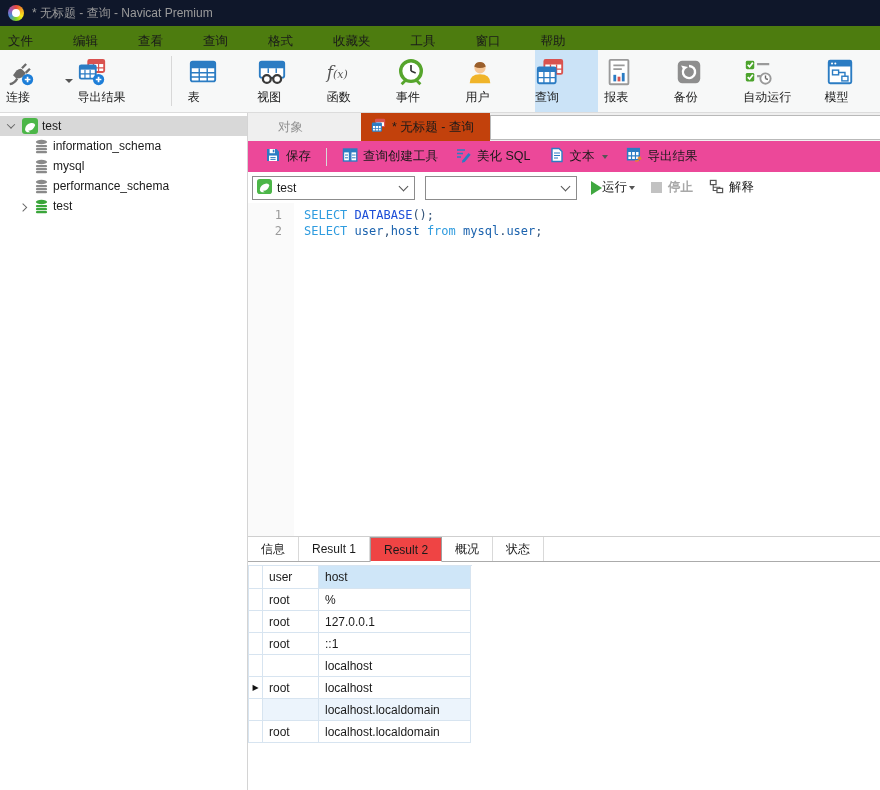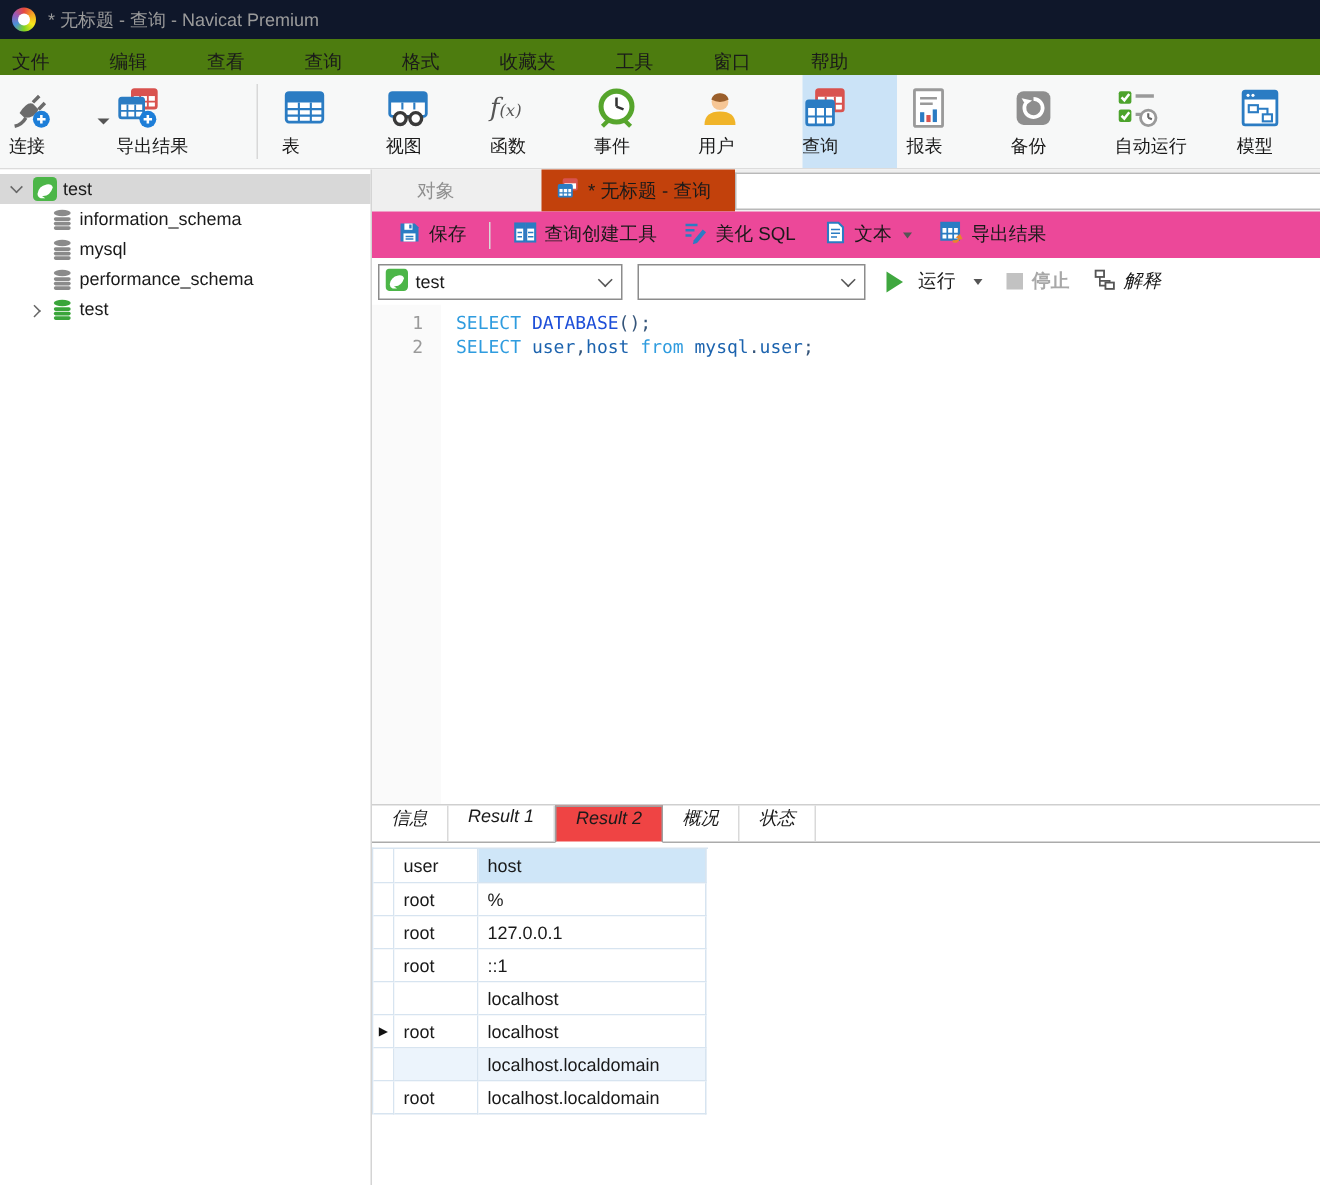--- a/index.html
+++ b/index.html
@@ -64,39 +64,39 @@
 
   
   .comborow { height:31px; display:flex; align-items:center; padding-left:4px; background:#fff; }
   .combo { height:24px; border:1px solid #8c8c8c; background:#fff; display:flex; align-items:center;
     padding:0 4px; gap:5px; }
   .combo .spacer { flex:1; }
   .combo-conn { width:163px; }
   .combo-db { width:152px; margin-left:10px; }
   .cchev { width:7px; height:7px; border-right:1.5px solid #555; border-bottom:1.5px solid #555;
     transform:rotate(45deg); margin:-3px 3px 0 0; }
-  .runbtn { display:flex; align-items:center; gap:10px; margin-left:14px; font-size:12.5px; }
+  .runbtn { display:flex; align-items:center; gap:0; margin-left:14px; font-size:12.5px; }
   .play { width:0; height:0; border-top:7px solid transparent; border-bottom:7px solid transparent;
     border-left:11px solid #3fa73f; }
   .stopbtn { display:flex; align-items:center; gap:6px; margin-left:16px; font-size:12.5px; color:#a8a8a8;font-weight:bold; }
   .stopsq { width:11px; height:11px; background:#c2c2c2; }
-  .explainbtn { display:flex; align-items:center; gap:5px; margin-left:16px; font-size:12.5px;font-style:italic; }
+  .explainbtn { display:flex; align-items:center; gap:5px; margin-left:16px; font-size:12.5px; }
 
   
   .editor { flex:1; display:flex; font-family:"DejaVu Sans Mono","Liberation Mono",monospace;
     font-size:12px; overflow:hidden; }
   .gutter { width:46px; background:#fafafa; color:#9a9a9a; text-align:right;
     padding:4px 12px 0 0; line-height:16px; }
   .code { flex:1; padding:4px 0 0 10px; line-height:16px; white-space:pre; }
   .tk-kw { color:#2f9cdf; } .tk-id { color:#1c63ae; } .tk-fn { color:#1d4ed8; } .tk-pu { color:#35557a; }
 
   
   .resultpanel { height:254px; border-top:1px solid #cfcfcf; display:flex; flex-direction:column; background:#fff; }
   .rtabs { height:25px; display:flex; border-bottom:1px solid #ababab; }
-  .rtab { padding:0 13px; display:flex; align-items:flex-start; font-size:12px; border-right:1px solid #d9d9d9;font-style:italic; }
+  .rtab { padding:0 13px; display:flex; align-items:center; font-size:12px; border-right:1px solid #d9d9d9; }
   .rtab.active { background:#ef4444; border:1px solid #9f9f9f; border-bottom:1px solid #fff;
     margin-bottom:-1px; border-right:1px solid #9f9f9f; }
   .gridwrap { flex:1; padding-top:3px; }
   .grid { border-top:1px solid #d7e4f0; border-left:1px solid #d7e4f0; width:224px; }
   .grow { display:flex; }
   .gcell { height:22px; border-right:1px solid #d7e4f0; border-bottom:1px solid #d7e4f0;
     display:flex; align-items:center; padding:0 6px; background:#fff; font-size:12px; }
   .ghead .gcell { height:23px; }
   .gut { width:14px; padding:0; justify-content:center; }
   .cu { width:56px; } .ch { width:152px; }

